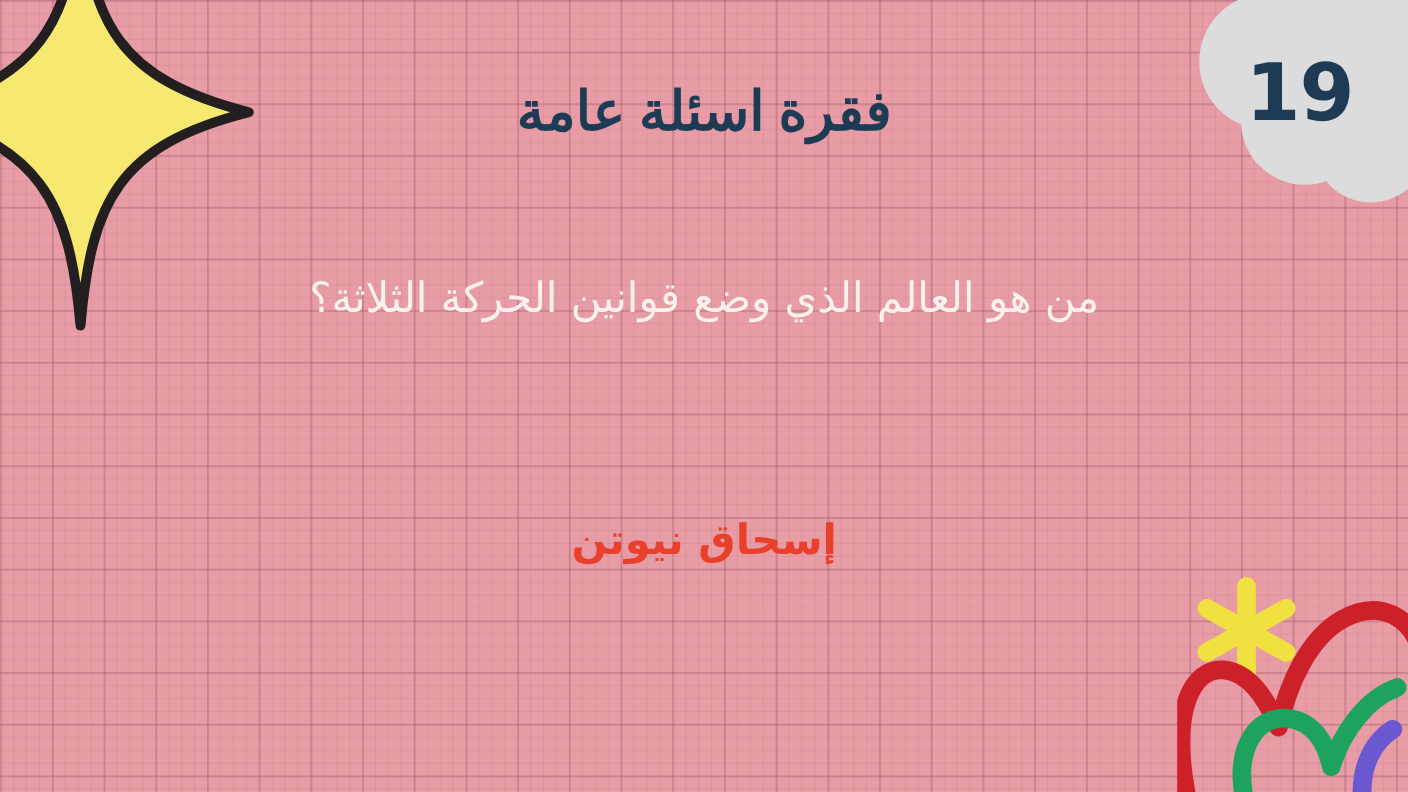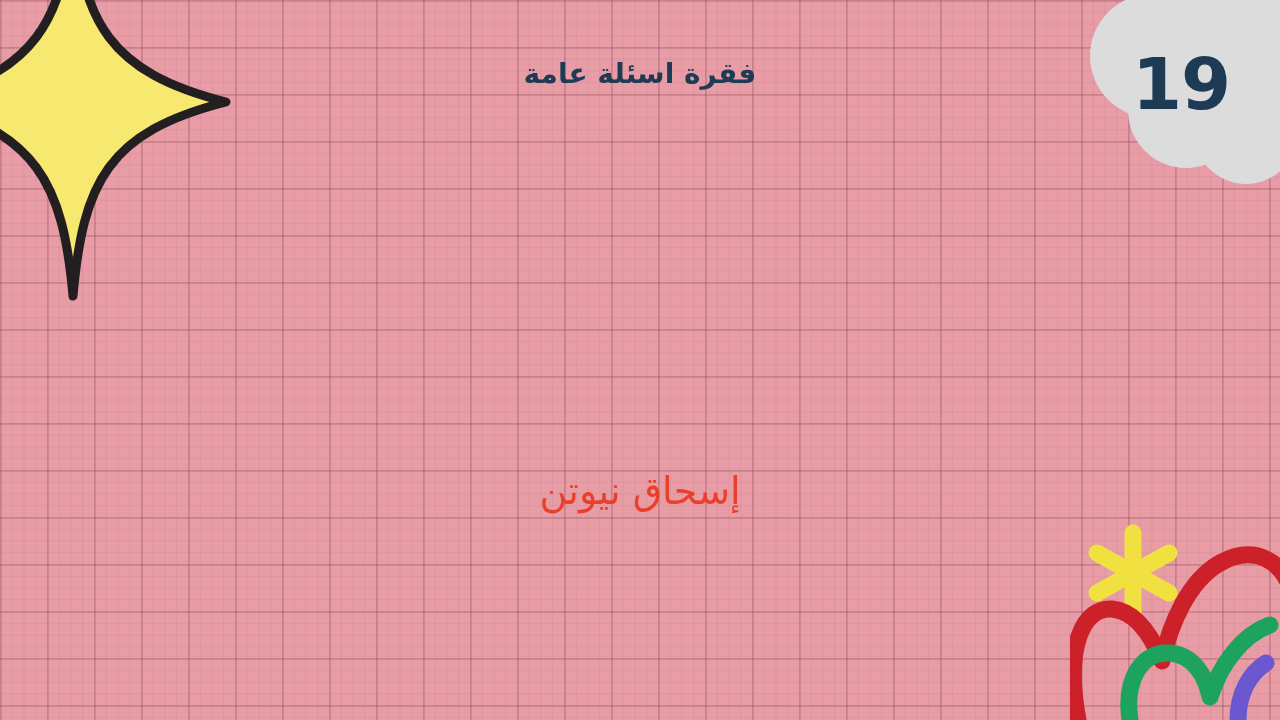--- a/index.html
+++ b/index.html
@@ -79,24 +79,25 @@
     line-height: 1;
   }
 
   
   #slide-title {
     position: absolute;
     left: 0;
     right: 0;
     top: 38px;
     text-align: center;
-    font-size: 28px;
+    font-size: 50px;
     font-weight: 700;
     color: #1d3b54;
     letter-spacing: 0.5px;
+    font-family: Liberation Serif, serif;
   }
 
   #question-text {
     position: absolute;
     left: 120px;
     right: 120px;
     top: 208px;
     text-align: center;
     font-size: 38px;
     font-weight: 400;
@@ -104,21 +105,21 @@
     line-height: 1.35;
   }
 
   #answer-text {
     position: absolute;
     left: 120px;
     right: 120px;
     top: 428px;
     text-align: center;
     font-size: 38px;
-    font-weight: 400;
+    font-weight: 700;
     color: #e8402a;
     line-height: 1.35;
   }
 </style>
 </head>
 <body>
 
 <div id="slide">
 
   <div id="grid-fine"></div>
@@ -140,20 +141,21 @@
       <circle cx="96" cy="150" r="58"></circle>
       <circle cx="156" cy="172" r="52"></circle>
       <rect x="40" y="0" width="160" height="120"></rect>
     </g>
   </svg>
 
   <div id="badge-number">19</div>
 
   <h1 id="slide-title">فقرة اسئلة عامة</h1>
 
+  <p id="question-text">من هو العالم الذي وضع قوانين الحركة الثلاثة؟</p>
 
   <p id="answer-text">إسحاق نيوتن</p>
 
   <svg class="deco" id="doodle-decoration" viewBox="0 0 210 205">
 
     <g stroke="#f0e040" stroke-width="17" stroke-linecap="round">
       <line x1="63" y1="18" x2="63" y2="98"></line>
       <line x1="27" y1="38" x2="99" y2="78"></line>
       <line x1="99" y1="38" x2="27" y2="78"></line>
     </g>

